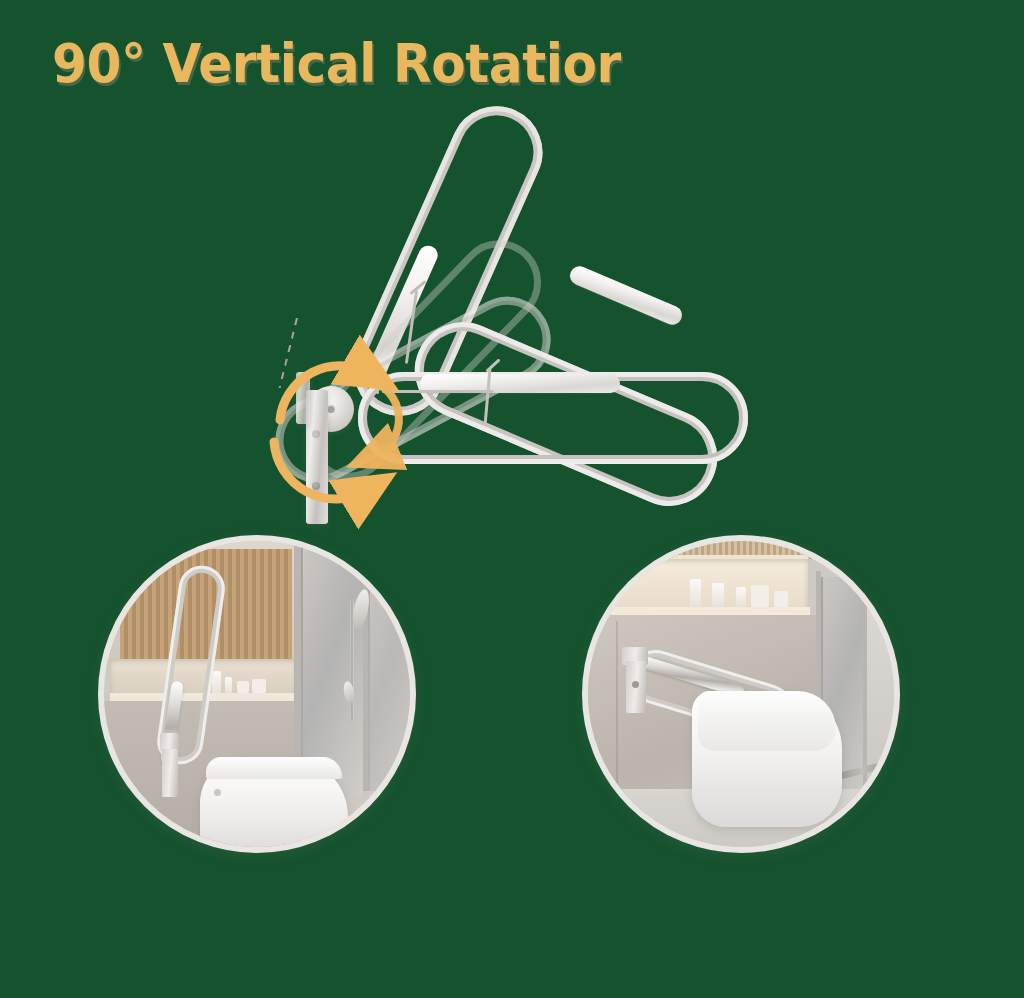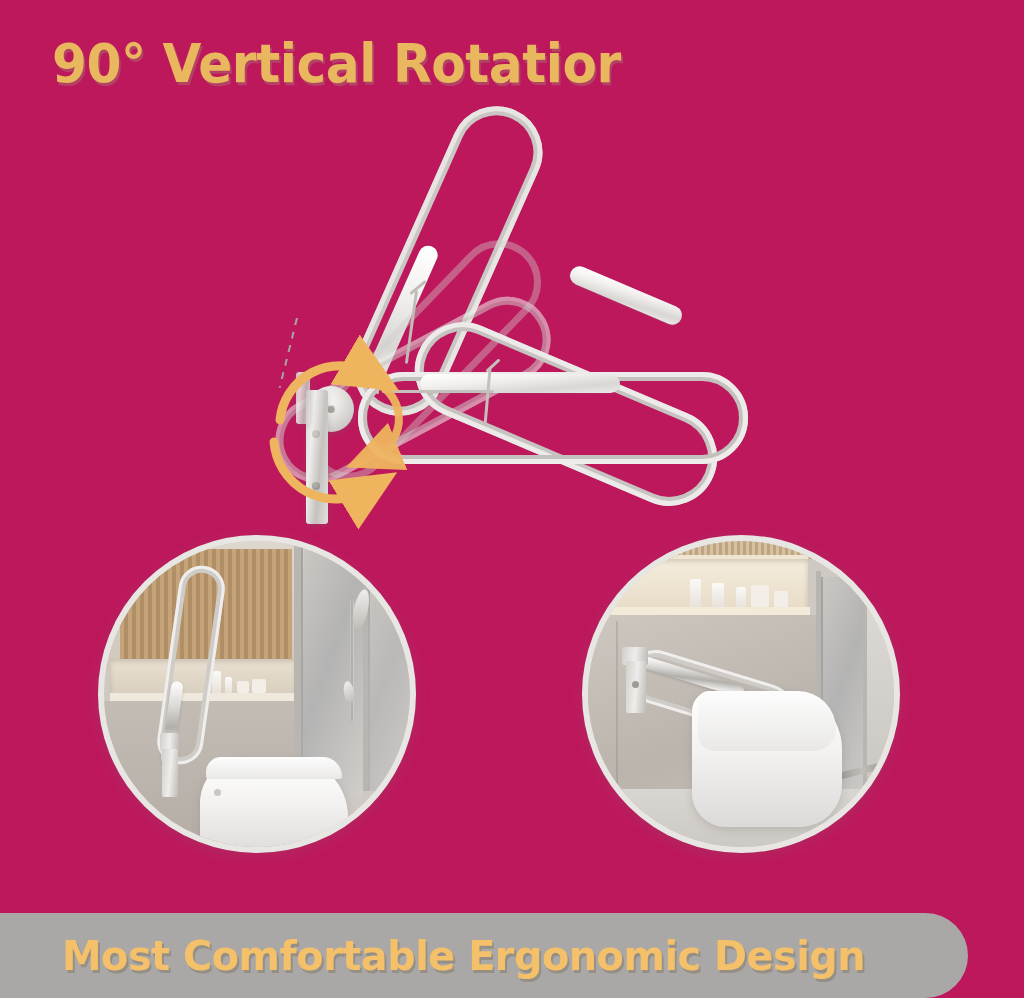--- a/index.html
+++ b/index.html
@@ -8,21 +8,21 @@
   html, body {
     width:1024px; height:998px;
     overflow:hidden;
     background:#f0ece8;
     font-family:"Liberation Sans", sans-serif;
   }
 
   #page {
     position:relative;
     width:1024px; height:998px;
-    background:#be185d;
+    background:#14532d;
   }
 
   
   .headline {
     position:absolute;
     left:52px; top:36px;
     font-family:"DejaVu Sans", sans-serif;
     font-weight:700;
     font-size:54px;
     line-height:1.05;
@@ -405,17 +405,14 @@
       <div class="pbar" style="left:52px; top:130px; width:106px; height:12px; transform:rotate(17deg);"></div>
       <div class="pplate" style="left:34px; top:106px; width:26px; height:18px;"></div>
       <div class="pplate" style="left:38px; top:120px; width:20px; height:52px;"></div>
       <div style="position:absolute;left:44px;top:140px;width:7px;height:7px;border-radius:50%;background:#9e9a96;"></div>
 
       <div class="toilet-body" style="left:104px; top:150px; width:150px; height:136px; border-radius:20px 58px 42px 34px;"></div>
       <div class="toilet-lid" style="left:110px; top:150px; width:138px; height:60px; border-radius:14px 52px 30px 22px;"></div>
     </div>
   </div>
 
-  <div class="banner">
-    <span class="banner-text">Most Comfortable Ergonomic Design</span>
-  </div>
 
 </div>
 
 </body></html>

